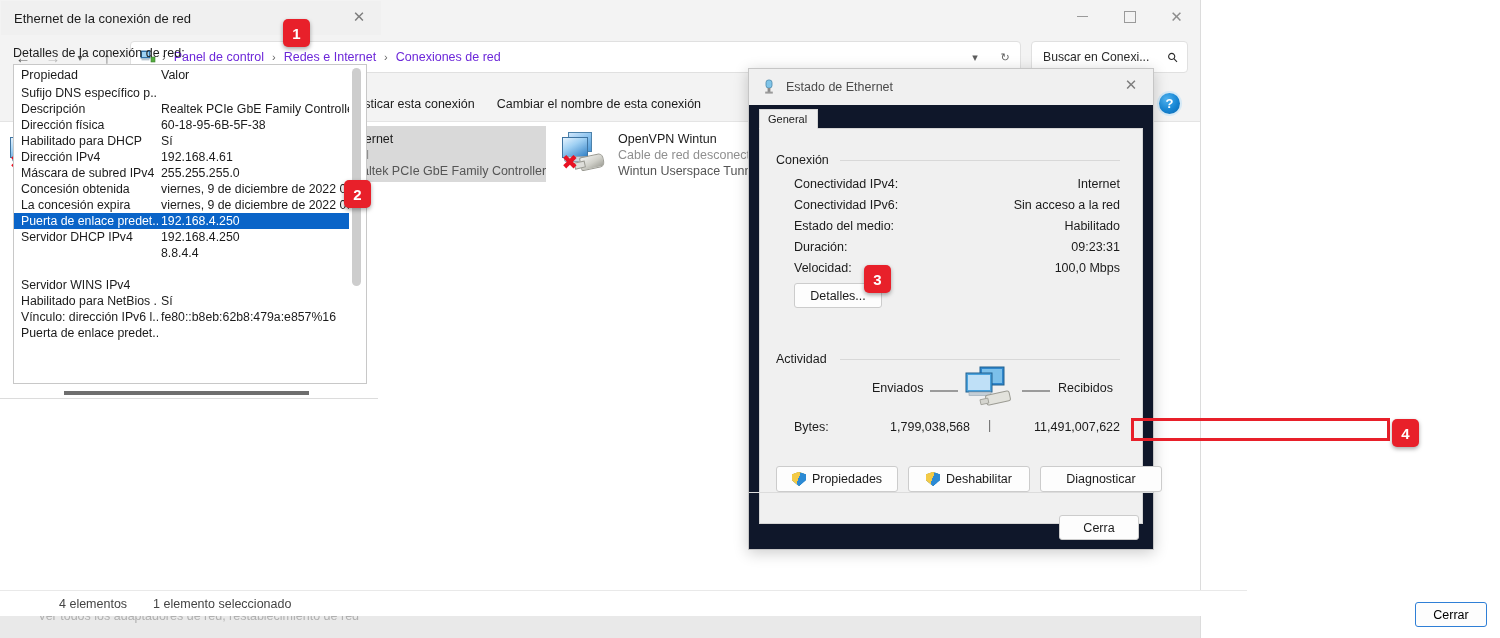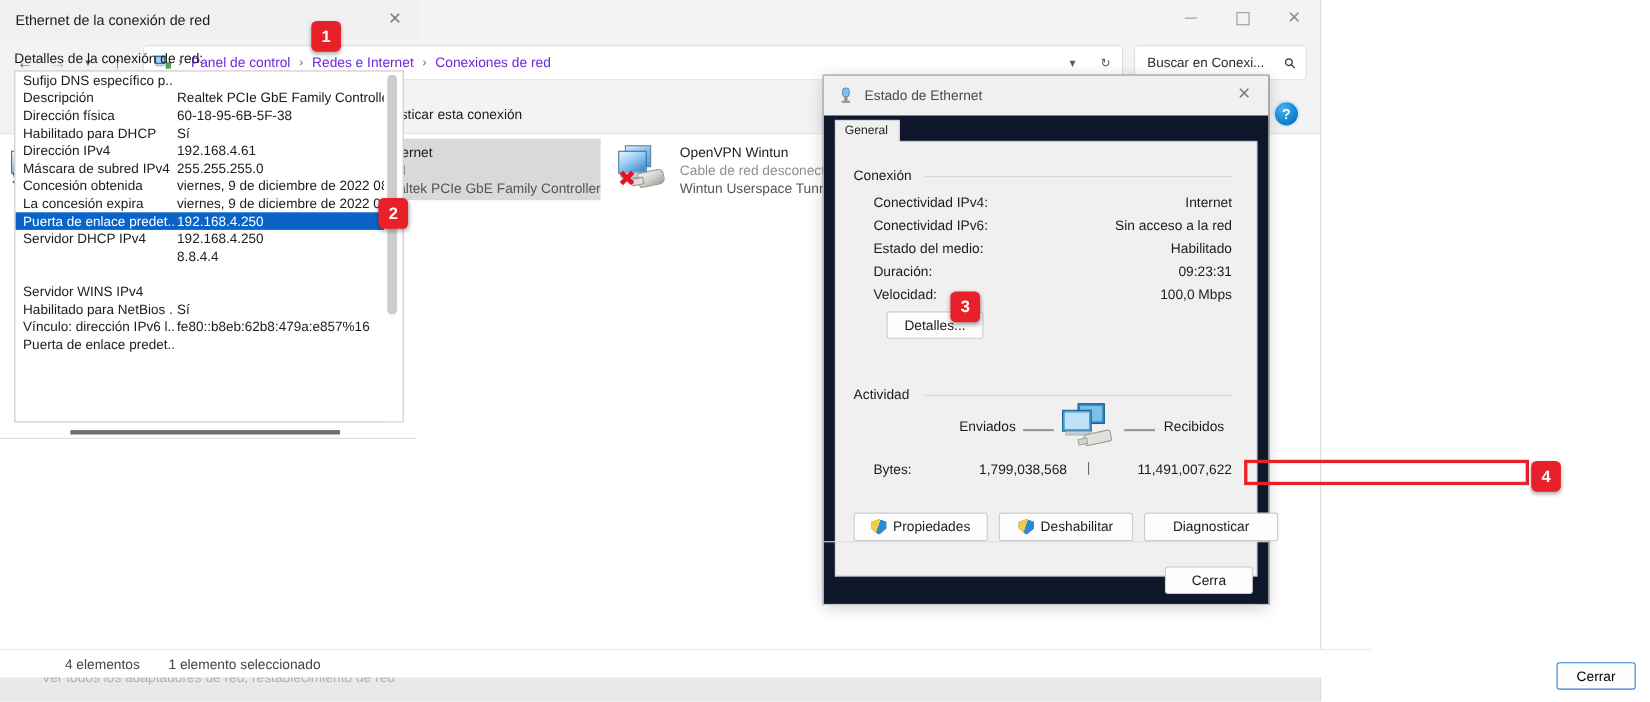--- a/index.html
+++ b/index.html
@@ -647,20 +647,21 @@
         <span class="search-ico">⚲</span>
       </div>
     </div>
 
     <div class="cmdbar">
       <div class="cmd">
         <span>Organizar</span><span class="caret">▼</span>
       </div>
       <div class="cmd">Deshabilitar este dispositivo de red</div>
       <div class="cmd">Diagnosticar esta conexión</div>
+      <div class="cmd">Cambiar el nombre de esta conexión</div>
       <div class="help-icon">?</div>
     </div>
 
     <div class="content">
 
       <div class="tile" style="left:4px;">
         <div class="tile-icon pcicon">
           <span class="mon-back"></span>
           <span class="mon-front"></span>
           <span class="mon-base"></span>
@@ -745,21 +746,21 @@
 
       <div class="kv-row" style="left:34px; top:90px;">Estado del medio:</div>
       <div class="kv-row kv-val" style="left:150px; top:90px; width:210px;">Habilitado</div>
 
       <div class="kv-row" style="left:34px; top:111px;">Duración:</div>
       <div class="kv-row kv-val" style="left:150px; top:111px; width:210px;">09:23:31</div>
 
       <div class="kv-row" style="left:34px; top:132px;">Velocidad:</div>
       <div class="kv-row kv-val" style="left:150px; top:132px; width:210px;">100,0 Mbps</div>
 
-      <button class="btn" style="left:34px; top:154px; width:88px; height:25px;margin-left:12px;">Detalles...</button>
+      <button class="btn" style="left:34px; top:154px; width:88px; height:25px;">Detalles...</button>
 
       <div class="grouphdr" style="left:16px; top:223px;">Actividad</div>
       <div class="grouprule" style="left:80px; top:230px; width:280px;"></div>
 
       <div class="kv-row" style="left:112px; top:252px;">Enviados</div>
       <div class="act-line" style="left:170px; top:261px; width:28px;"></div>
 
       <div class="activity-icon" style="left:200px; top:236px;">
         <svg viewBox="0 0 60 44" width="60" height="44">
           <rect x="20" y="2" width="24" height="18" fill="#2f86cc" stroke="#20618f" stroke-width="1"></rect>
@@ -805,20 +806,24 @@
     <div class="dlg-title">
       <div class="dt-text">Ethernet de la conexión de red</div>
       <div class="dlg-close">
           <span>✕</span>
         </div>
     </div>
 
     <div class="det-label">Detalles de la conexión de red:</div>
 
     <div class="det-listbox">
+      <div class="det-header">
+        <span class="h1">Propiedad</span>
+        <span class="h2">Valor</span>
+      </div>
 
       <div class="det-row">
           <span class="c1">Sufijo DNS específico p...</span>
           <span class="c2"></span>
         </div>
       <div class="det-row">
           <span class="c1">Descripción</span>
           <span class="c2">Realtek PCIe GbE Family Controller</span>
         </div>
       <div class="det-row">

